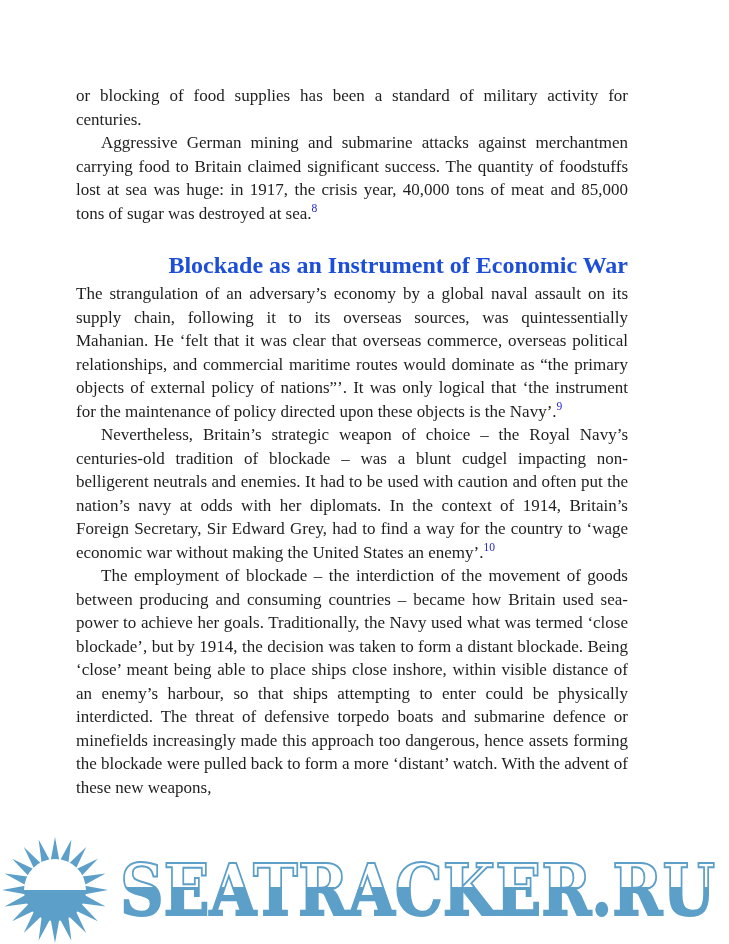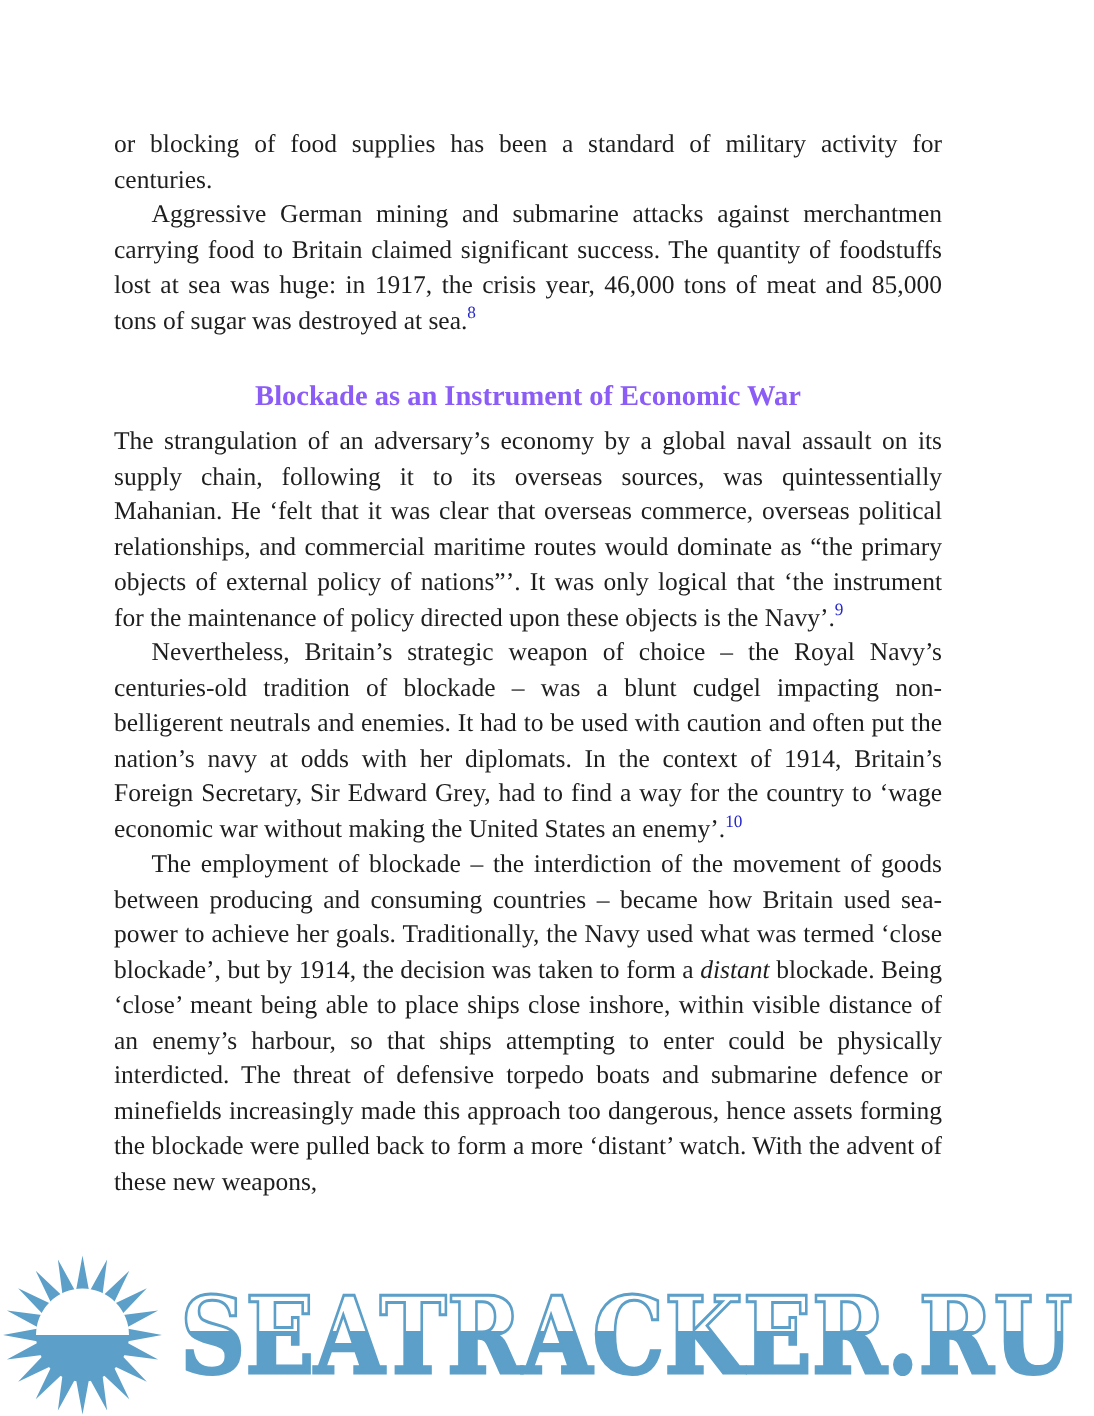--- a/index.html
+++ b/index.html
@@ -28,39 +28,39 @@
   }
   p.body-par {
     font-size: 17px;
     line-height: 23.5px;
     text-align: justify;
     text-justify: inter-word;
     color: var(--text-color);
   }
   p.indent { text-indent: 25px; }
   h2.section-heading {
-    font-size: 19px;
+    font-size: 24px;
     line-height: 24px;
     font-weight: bold;
-    color: #8b5cf6;
+    color: #1d4ed8;
     margin-top: 28px;
     margin-bottom: 5px;
-    text-align: center;
+    text-align: right;
   }
   sup.footnote-ref {
     color: var(--footnote-color);
     font-size: 11.5px;
     line-height: 0;
     vertical-align: baseline;
     position: relative;
     top: -6.5px;
     cursor: pointer;
   }
   sup.footnote-ref.underlined { }
-  .italic { font-style: italic; }
+  .italic { }
   .watermark {
     position: absolute;
     left: 0; top: 830px;
     width: 729px; height: 114px;
     pointer-events: none;
   }
   .wm-rays { fill: var(--watermark-color); }
   .wm-dome-top { fill: #ffffff; }
   .wm-dome-bottom { fill: var(--watermark-color); }
   .wm-text {
@@ -74,21 +74,21 @@
 </style>
 </head>
 <body>
 
 <div class="page">
 
   <div class="text-column">
 
     <p class="body-par"><span>or blocking of food supplies has been a standard of military activity for centuries.</span></p>
 
-    <p class="body-par indent"><span>Aggressive German mining and submarine attacks against merchantmen carrying food to Britain claimed significant success. The quantity of foodstuffs lost at sea was huge: in 1917, the crisis year, 46,000 tons of meat and 85,000 tons of sugar was destroyed at sea.</span><sup class="footnote-ref">8</sup></p>
+    <p class="body-par indent"><span>Aggressive German mining and submarine attacks against merchantmen carrying food to Britain claimed significant success. The quantity of foodstuffs lost at sea was huge: in 1917, the crisis year, 40,000 tons of meat and 85,000 tons of sugar was destroyed at sea.</span><sup class="footnote-ref">8</sup></p>
 
     <h2 class="section-heading">Blockade as an Instrument of Economic War</h2>
 
     <p class="body-par"><span>The strangulation of an adversary’s economy by a global naval assault on its supply chain, following it to its overseas sources, was quintessentially Mahanian. He ‘felt that it was clear that overseas commerce, overseas political relationships, and commercial maritime routes would dominate as “the primary objects of external policy of nations”’. It was only logical that ‘the instrument for the maintenance of policy directed upon these objects is the Navy’.</span><sup class="footnote-ref">9</sup></p>
 
     <p class="body-par indent"><span>Nevertheless, Britain’s strategic weapon of choice – the Royal Navy’s centuries-old tradition of blockade – was a blunt cudgel impacting non-belligerent neutrals and enemies. It had to be used with caution and often put the nation’s navy at odds with her diplomats. In the context of 1914, Britain’s Foreign Secretary, Sir Edward Grey, had to find a way for the country to ‘wage economic war without making the United States an enemy’.</span><sup class="footnote-ref underlined">10</sup></p>
 
     <p class="body-par indent"><span>The employment of blockade – the interdiction of the movement of goods between producing and consuming countries – became how Britain used sea-power to achieve her goals. Traditionally, the Navy used what was termed ‘close blockade’, but by 1914, the decision was taken to form a </span><span class="italic">distant</span><span> blockade. Being ‘close’ meant being able to place ships close inshore, within visible distance of an enemy’s harbour, so that ships attempting to enter could be physically interdicted. The threat of defensive torpedo boats and submarine defence or minefields increasingly made this approach too dangerous, hence assets forming the blockade were pulled back to form a more ‘distant’ watch. With the advent of these new weapons,</span></p>
 
   </div>

